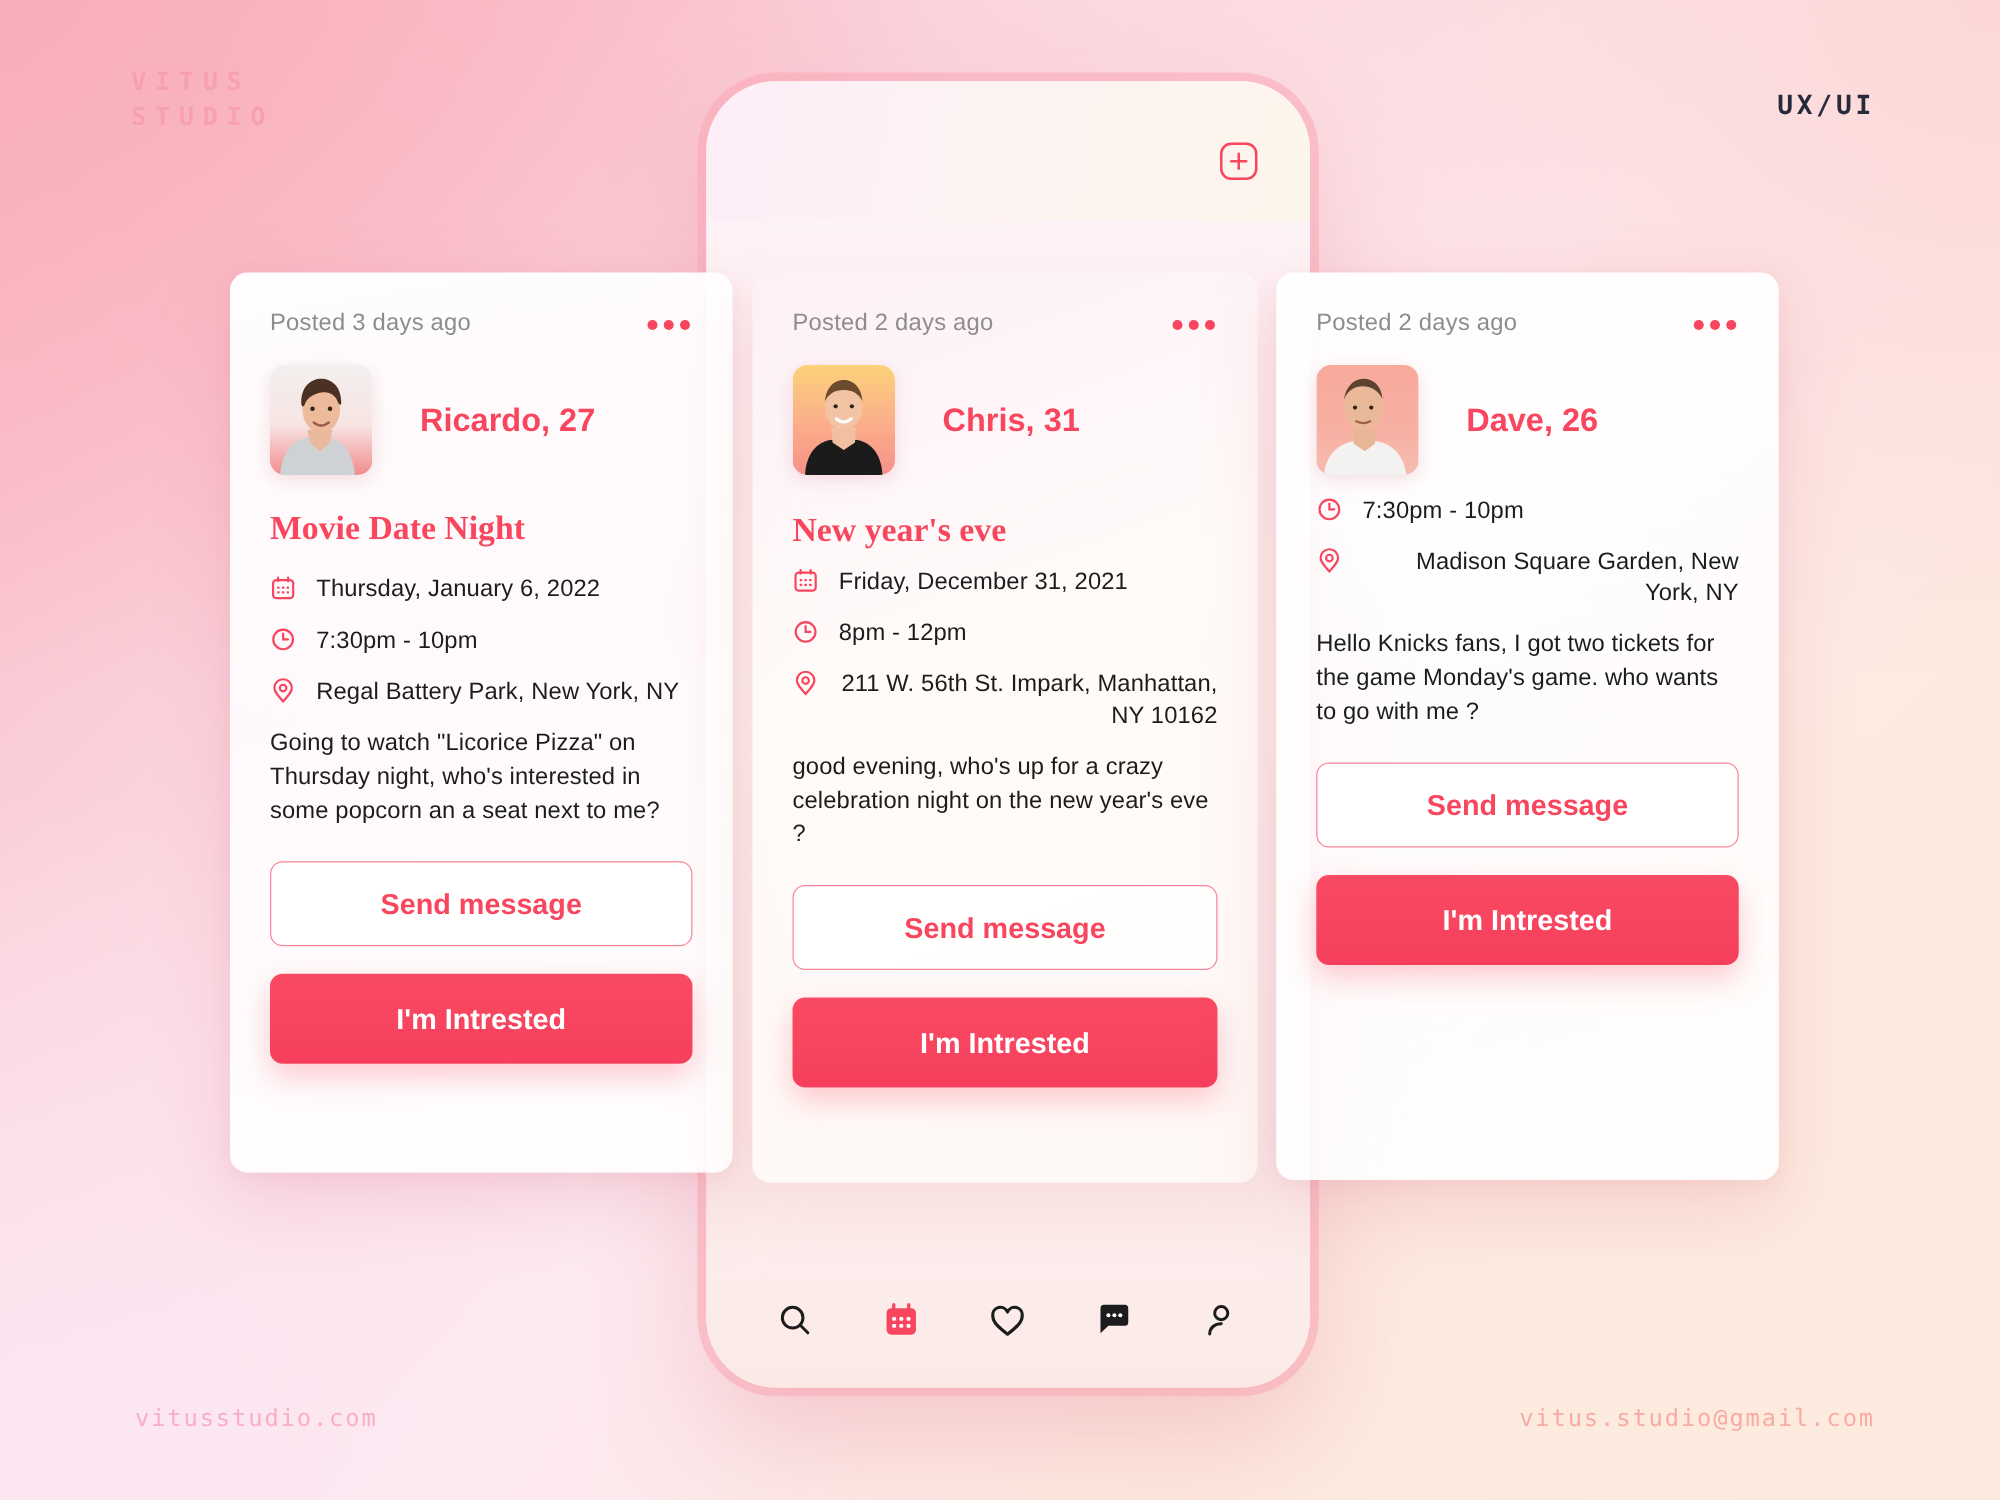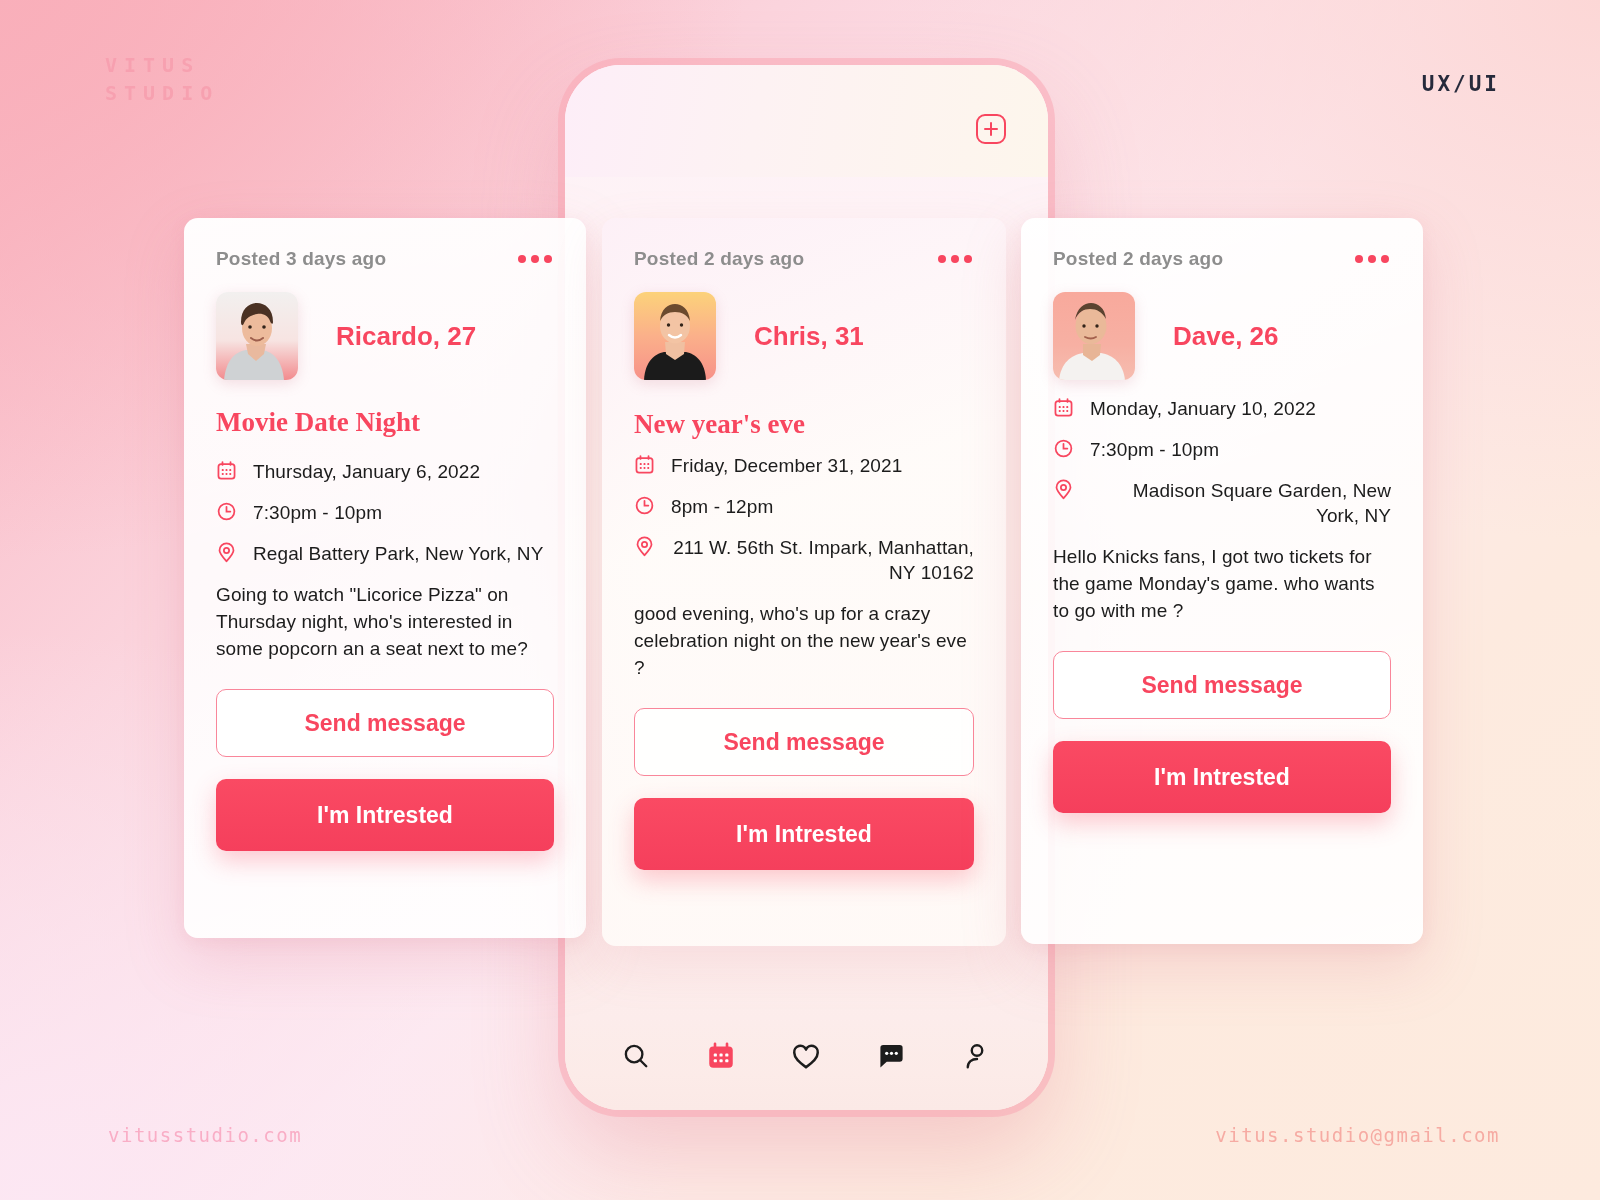--- a/index.html
+++ b/index.html
@@ -127,21 +127,21 @@
     border-radius: 14px;
     box-shadow: 0 22px 60px rgba(219,120,140,0.22), 0 4px 16px rgba(219,120,140,0.10);
   }
   .card-1 { left: 184px; top: 218px; width: 402px; height: 720px; padding: 30px 32px; }
   .card-2 { left: 602px; top: 218px; width: 404px; height: 728px; padding: 30px 32px;
             background: linear-gradient(160deg, rgba(253,240,247,0.92) 0%, rgba(255,252,250,0.90) 40%, rgba(255,250,247,0.92) 100%);
             box-shadow: 0 18px 50px rgba(219,120,140,0.14); }
   .card-3 { left: 1021px; top: 218px; width: 402px; height: 726px; padding: 30px 32px; }
 
   .posted-row {
-    display: flex; align-items: center; justify-content: space-between; font-weight: bold;
+    display: flex; align-items: flex-end; justify-content: space-between;
   }
   .posted-label { font-size: 19px; color: #8d8d8d; letter-spacing: .2px; }
   .dots { display: flex; gap: 5px; cursor: pointer; padding: 6px 2px; }
   .dots i { width: 8px; height: 8px; border-radius: 50%; background: #f8465f; display: block; }
 
   .person-row { display: flex; align-items: center; margin-top: 22px; }
   .avatar {
     width: 82px; height: 88px;
     border-radius: 12px;
     overflow: hidden;
@@ -466,38 +466,20 @@
         <path d="M32 45 q6 3 11 0" stroke="#a3604c" stroke-width="1.9" fill="none" stroke-linecap="round"></path>
       </svg>
     </div>
     <div class="person-name">Dave, 26</div>
   </div>
 
 
   <div class="meta-list" style="margin-top:16px;">
     <div class="meta-row">
       <span class="meta-icon">
-        <svg width="21" height="21" viewBox="0 0 24 24">
-          <rect x="2.8" y="4.6" width="18.4" height="16.6" rx="3" fill="none" stroke="#f8465f" stroke-width="2"></rect>
-          <line x1="7.4" y1="2.4" x2="7.4" y2="5.6" stroke="#f8465f" stroke-width="2" stroke-linecap="round"></line>
-          <line x1="16.6" y1="2.4" x2="16.6" y2="5.6" stroke="#f8465f" stroke-width="2" stroke-linecap="round"></line>
-          <g fill="#f8465f">
-              <rect x="6.6" y="10.4" width="2.2" height="2.2" rx="0.6"></rect>
-              <rect x="10.9" y="10.4" width="2.2" height="2.2" rx="0.6"></rect>
-              <rect x="15.2" y="10.4" width="2.2" height="2.2" rx="0.6"></rect>
-              <rect x="6.6" y="14.8" width="2.2" height="2.2" rx="0.6"></rect>
-              <rect x="10.9" y="14.8" width="2.2" height="2.2" rx="0.6"></rect>
-              <rect x="15.2" y="14.8" width="2.2" height="2.2" rx="0.6"></rect>
-            </g>
-        </svg>
-      </span>
-      <span class="meta-text">Monday, January 10, 2022</span>
-    </div>
-    <div class="meta-row">
-      <span class="meta-icon">
         <svg width="21" height="21" viewBox="0 0 24 24" fill="none" stroke="#f8465f" stroke-width="2" stroke-linecap="round">
           <circle cx="12" cy="12" r="9"></circle>
             <path d="M12 6.6 V12 h4.4"></path>
         </svg>
       </span>
       <span class="meta-text">7:30pm - 10pm</span>
     </div>
     <div class="meta-row">
       <span class="meta-icon">
         <svg width="21" height="21" viewBox="0 0 24 24" fill="none" stroke="#f8465f" stroke-width="2" stroke-linejoin="round">

